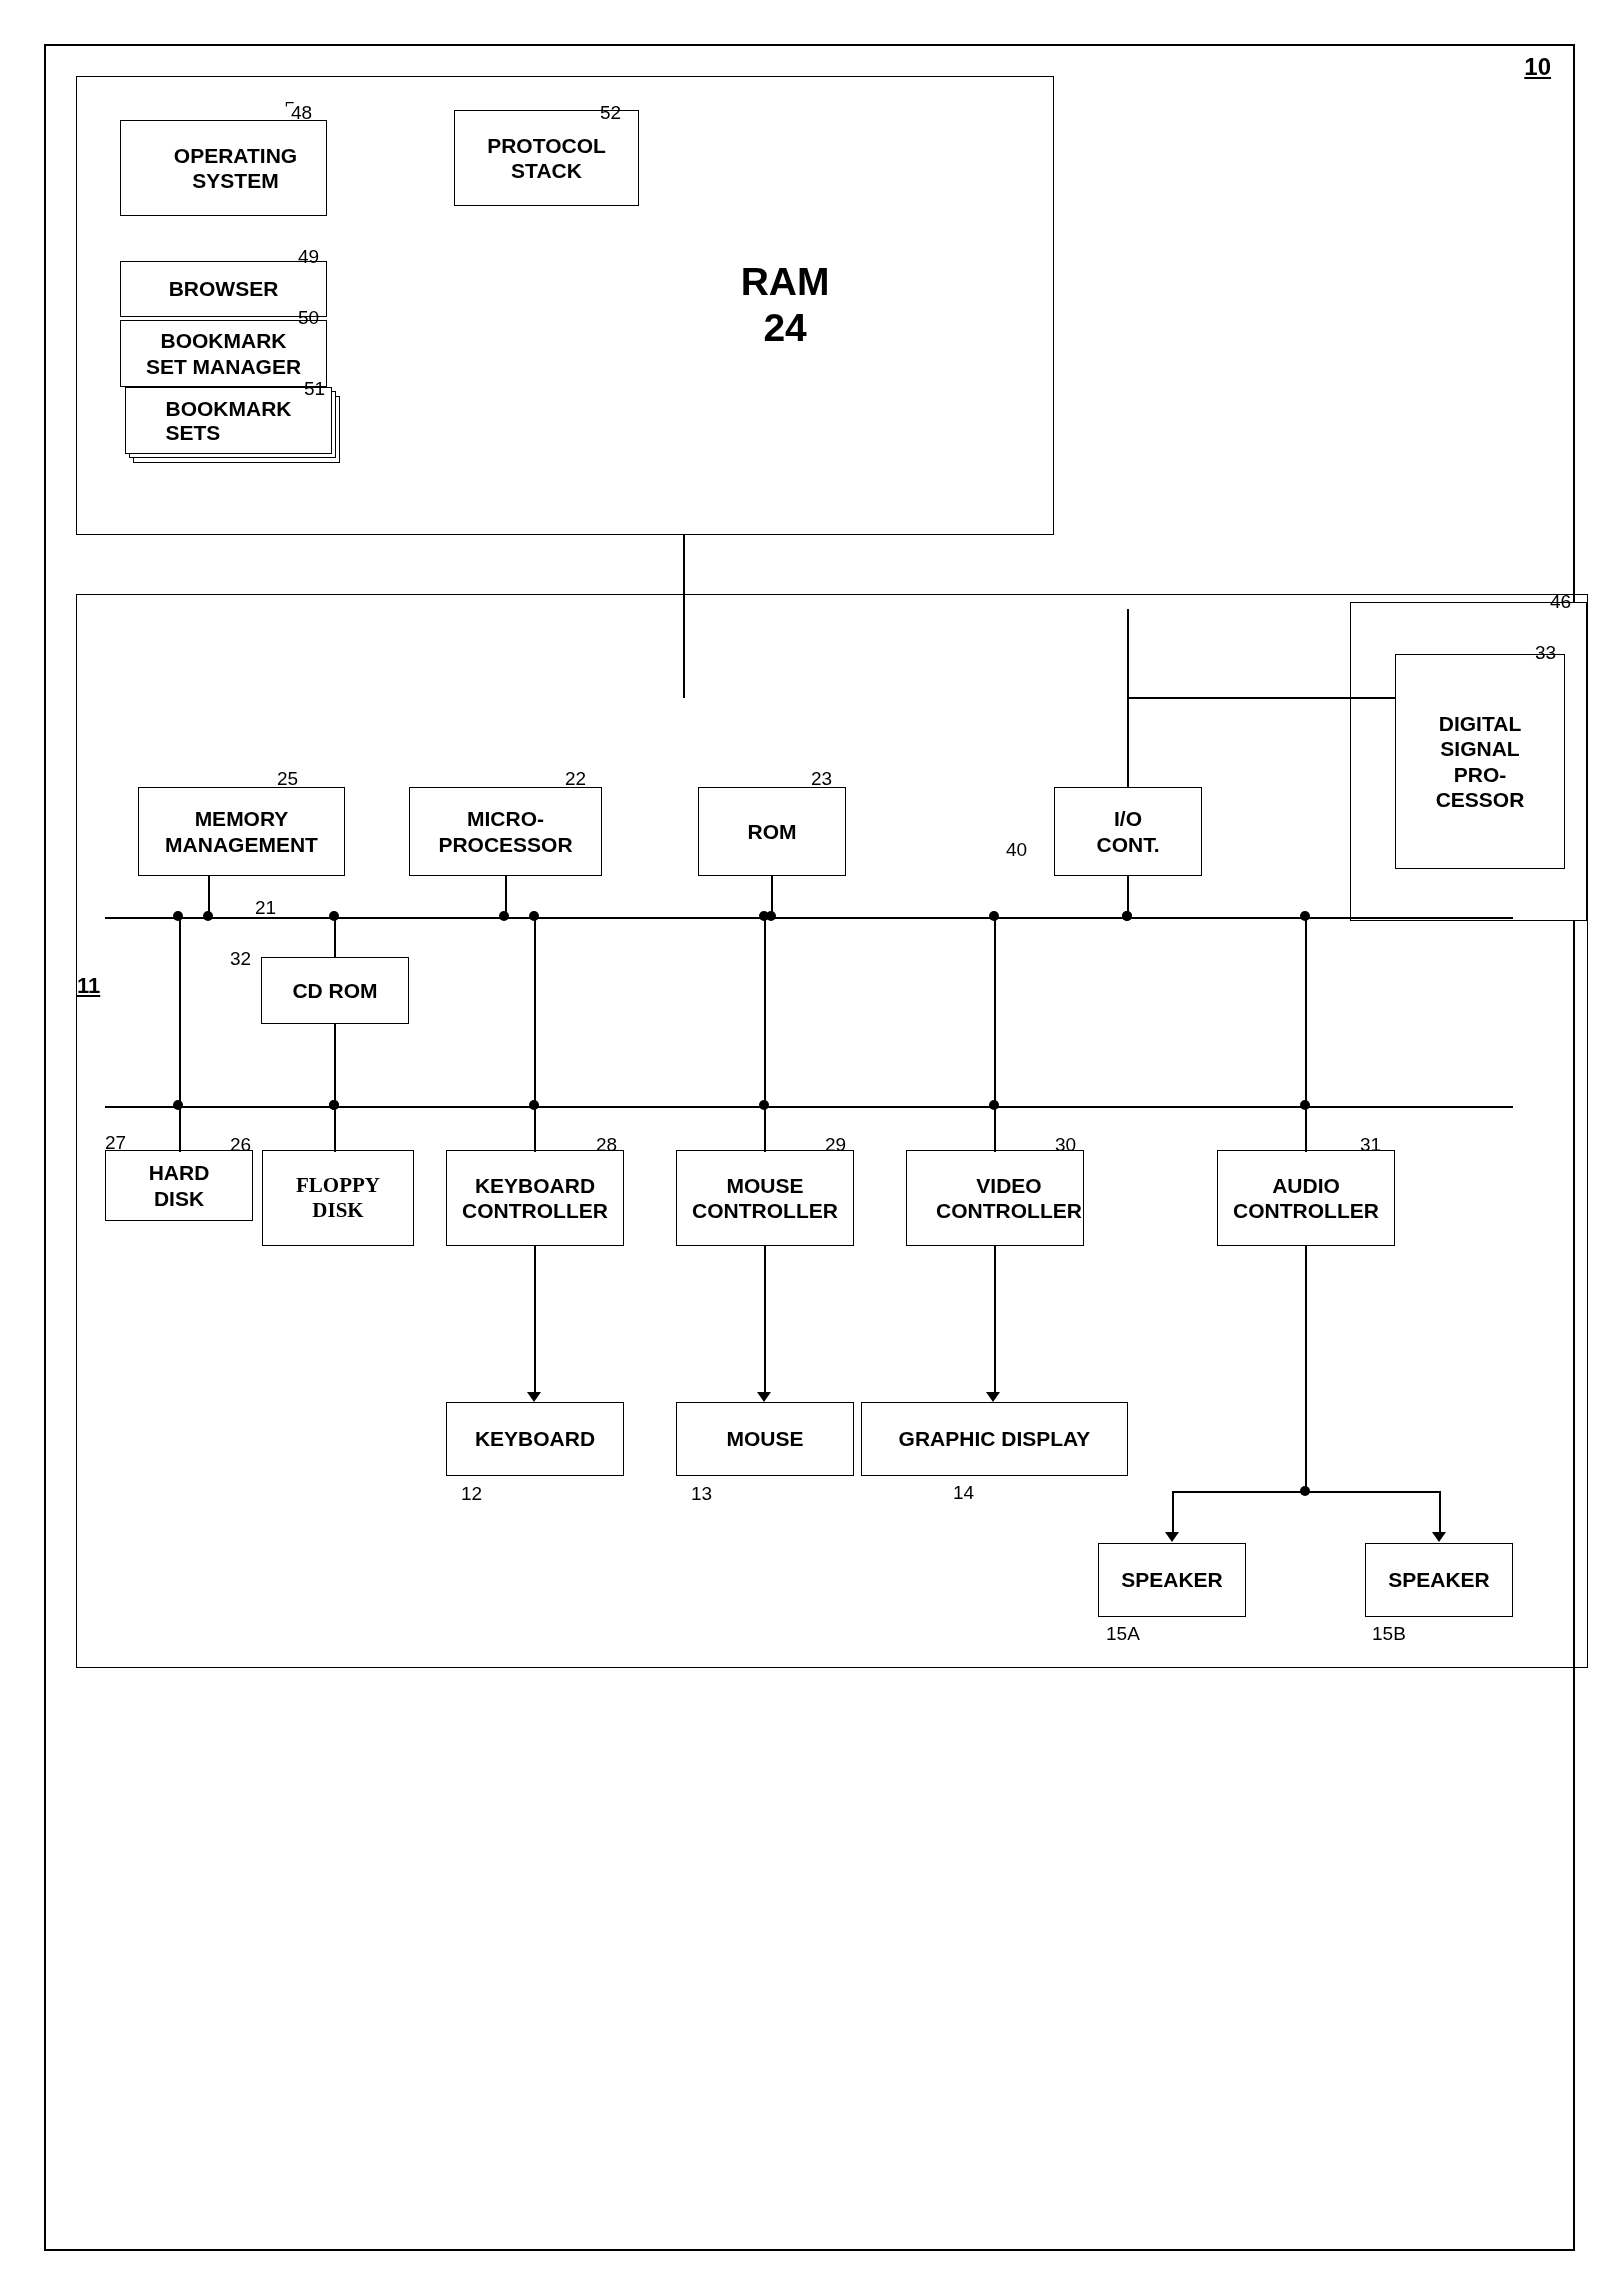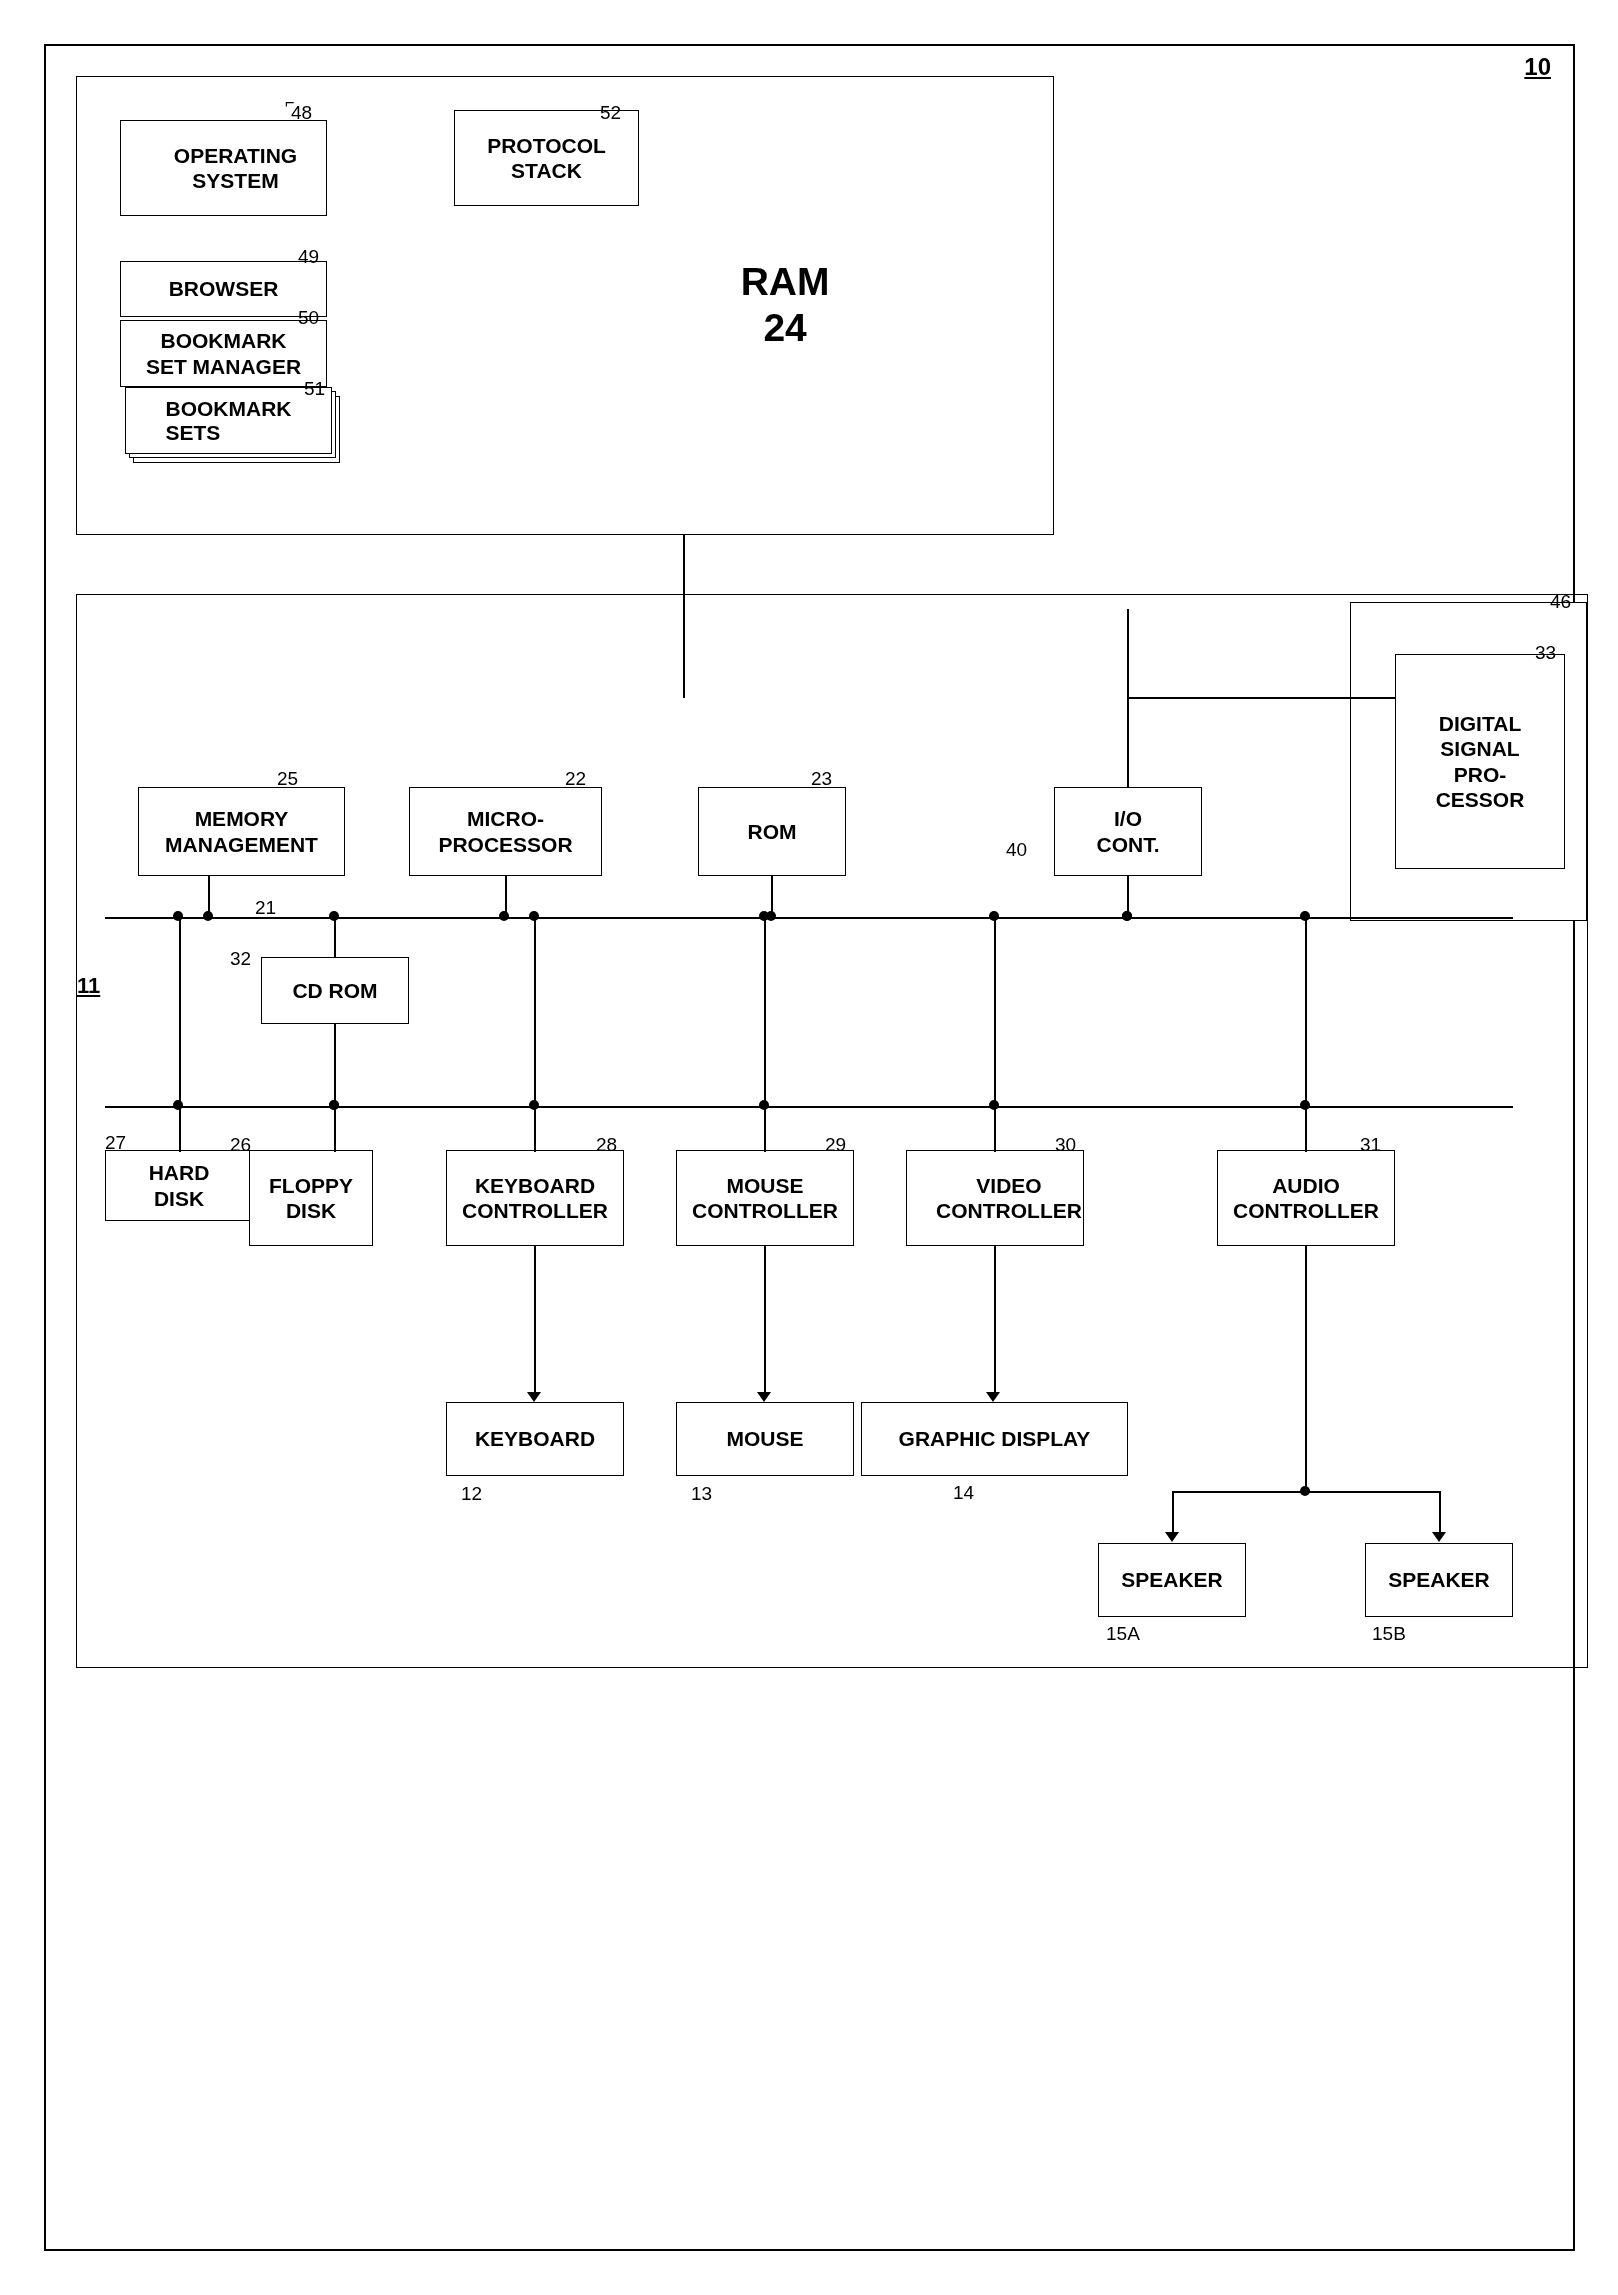--- a/index.html
+++ b/index.html
@@ -173,21 +173,21 @@
   <div class="vline" style="top:871px; left:288px; height:41px;"></div>
   <div class="dot" style="top:865px; left:283px;"></div>
   <div class="vline" style="top:978px; left:288px; height:83px;"></div>
   <div class="dot" style="top:1054px; left:283px;"></div>
 
   <div class="box" style="top:1104px; left:59px; width:148px; height:71px;">
     <span>HARD<br>DISK</span>
   </div>
   <span class="label" style="top:1088px; left:184px;">26</span>
 
-  <div class="box" style="top:1104px; left:203px; width:124px; height:96px;">
+  <div class="box" style="top:1104px; left:216px; width:152px; height:96px;font-family:Liberation Serif, serif;">
     <span>FLOPPY<br>DISK</span>
   </div>
 
   <div class="box" style="top:1104px; left:400px; width:178px; height:96px;">
     <span>KEYBOARD<br>CONTROLLER</span>
   </div>
   <span class="label" style="top:1088px; left:550px;">28</span>
 
   <div class="box" style="top:1104px; left:630px; width:178px; height:96px;">
     <span>MOUSE<br>CONTROLLER</span>

